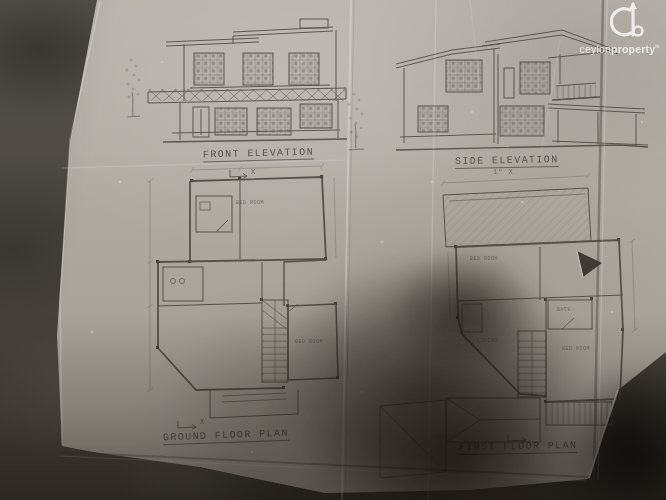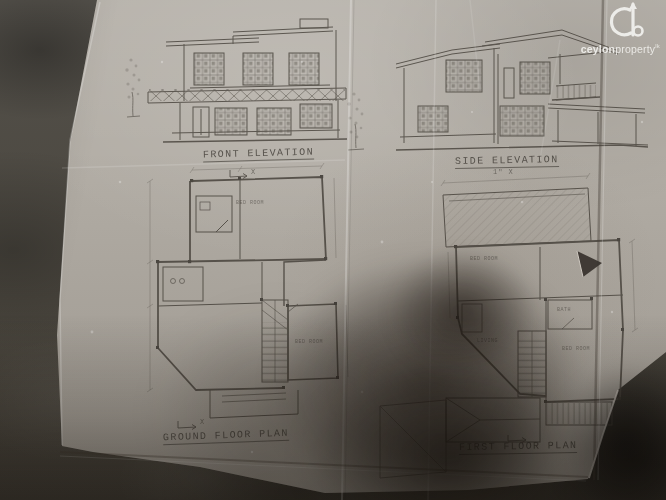--- a/index.html
+++ b/index.html
@@ -45,22 +45,22 @@
   .blob-pen{left:150px;top:300px;width:260px;height:230px;filter:blur(16px);
     background:radial-gradient(closest-side, rgba(30,24,18,.30), rgba(30,24,18,0));}
   .corner-br{left:555px;top:365px;width:140px;height:160px;filter:blur(9px);border-radius:40%;
     background:radial-gradient(closest-side, rgba(8,6,5,.65), rgba(8,6,5,0));}
   .shade-bottom{position:absolute;left:0;top:315px;width:666px;height:185px;pointer-events:none;
     background:linear-gradient(180deg, rgba(25,20,14,0) 0%, rgba(25,20,14,.22) 55%, rgba(20,16,11,.45) 100%);}
   
   .wm{position:absolute;left:578px;top:2px;width:86px;color:#f2f1ee;opacity:.93;}
   .wm .row{position:absolute;left:0;top:41px;width:82px;text-align:right;
     font-size:10.5px;letter-spacing:.2px;}
-  .wm .b{font-weight:700;}
-  .wm .p{font-weight:400;opacity:.95;}
+  .wm .b{font-weight:400;}
+  .wm .p{font-weight:700;opacity:.95;}
   .wm .lk{font-size:6px;vertical-align:top;opacity:.9;}
 </style>
 </head>
 <body>
 
 <div class="scene">
   <div class="floor"></div>
   <div class="paper"></div>
 
   <svg class="draw" width="666" height="500" viewBox="0 0 666 500">

